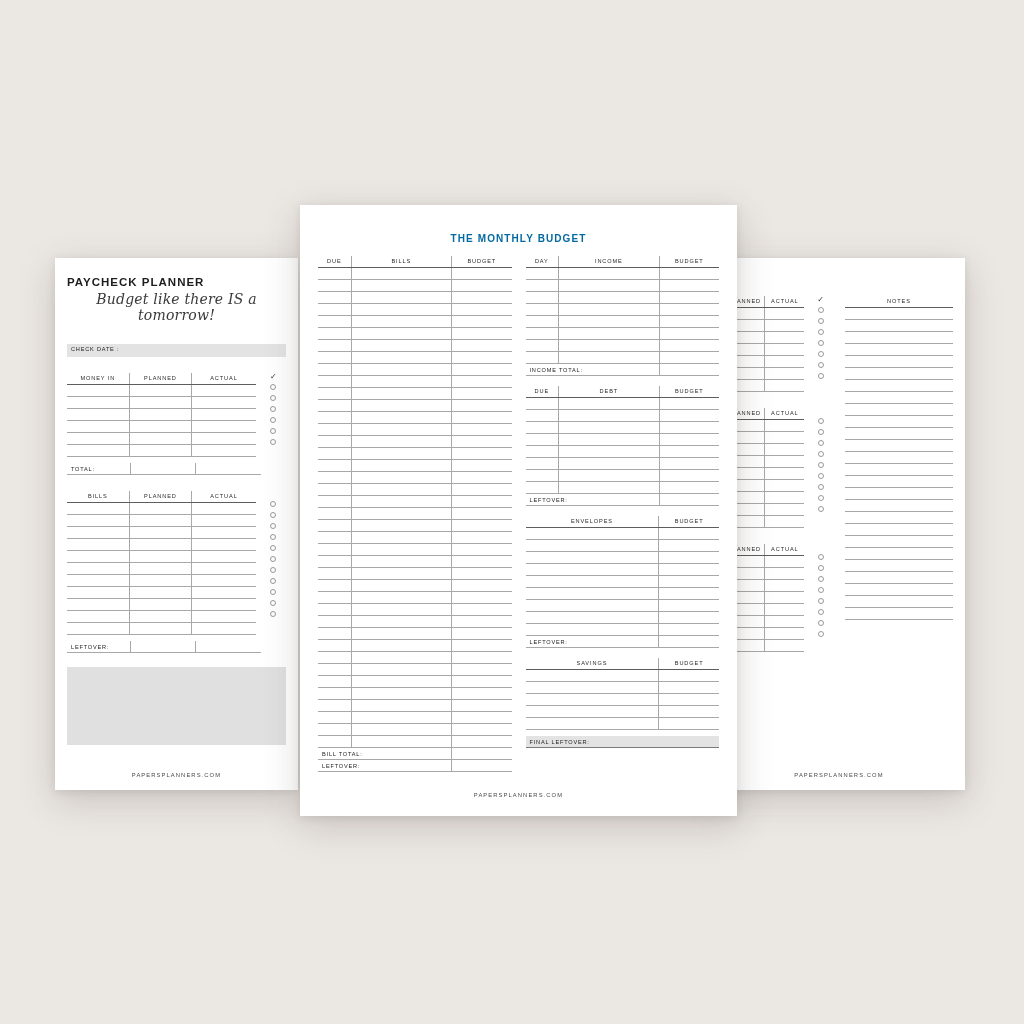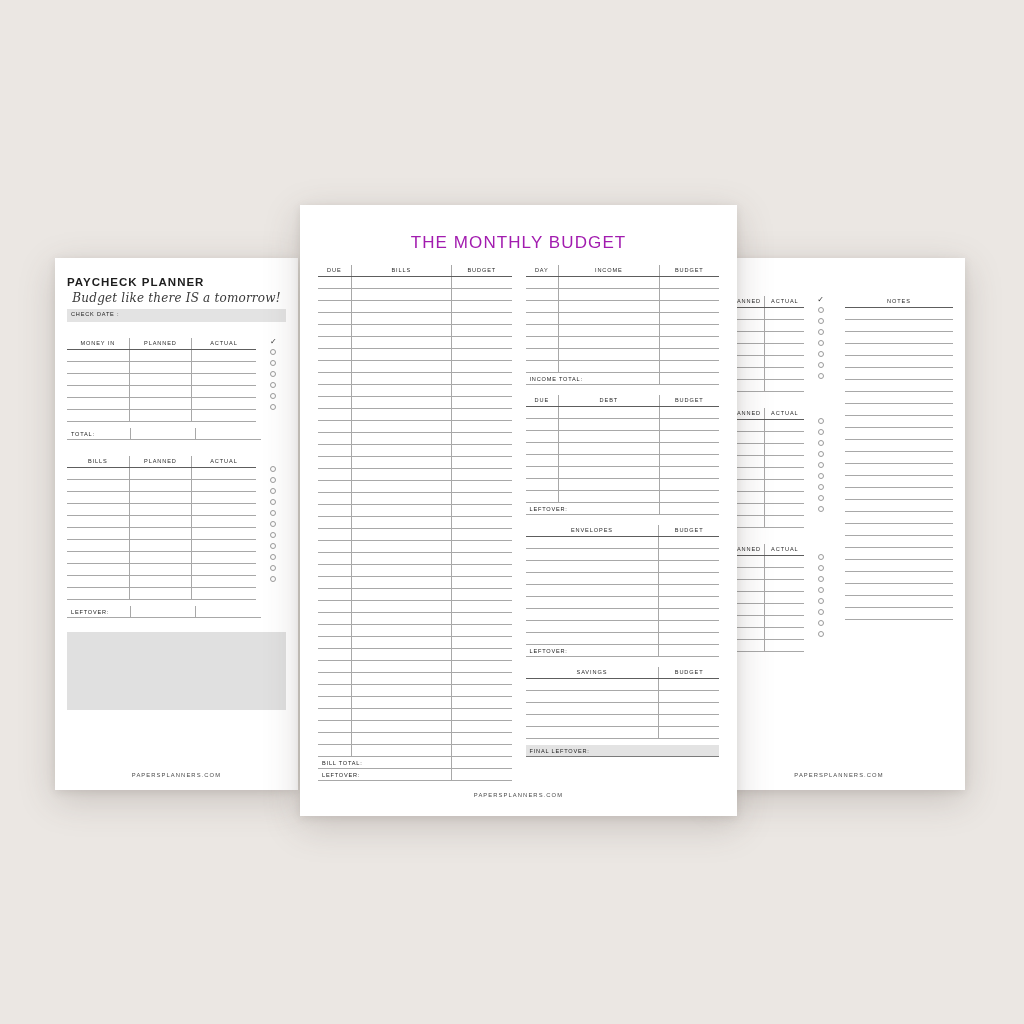--- a/index.html
+++ b/index.html
@@ -52,42 +52,42 @@
     top: 205px;
     width: 437px;
     height: 611px;
     padding: 20px 18px 10px 18px;
     z-index: 3;
   }
 
   
   .title-main {
     text-align: center;
-    font-size: 17px;
+    font-size: 10px;
     letter-spacing: 1.1px;
-    color: #a21caf;
-    font-weight: 400;
+    color: #0369a1;
+    font-weight: 700;
     margin: 8px 0 12px 0;
   }
   .title-left {
     text-align: left;
     font-size: 11.5px;
     letter-spacing: 1.0px;
     color: #1d1d1d;
     font-weight: 600;
     margin: 2px 0 3px 0;
   }
   .subtitle-script {
     text-align: center;
-    font-size: 12px;
+    font-size: 14px;
     color: #3a3a3a;
     font-family: "DejaVu Serif", serif;
     font-style: italic;
     letter-spacing: 0.2px;
-    margin-bottom: 4px;
+    margin-bottom: 21px;
   }
 
   
   .hdr {
     font-size: 5.6px;
     letter-spacing: 0.9px;
     color: #2a2a2a;
     text-align: center;
     padding: 2px 0 3px 0;
     text-transform: uppercase;

